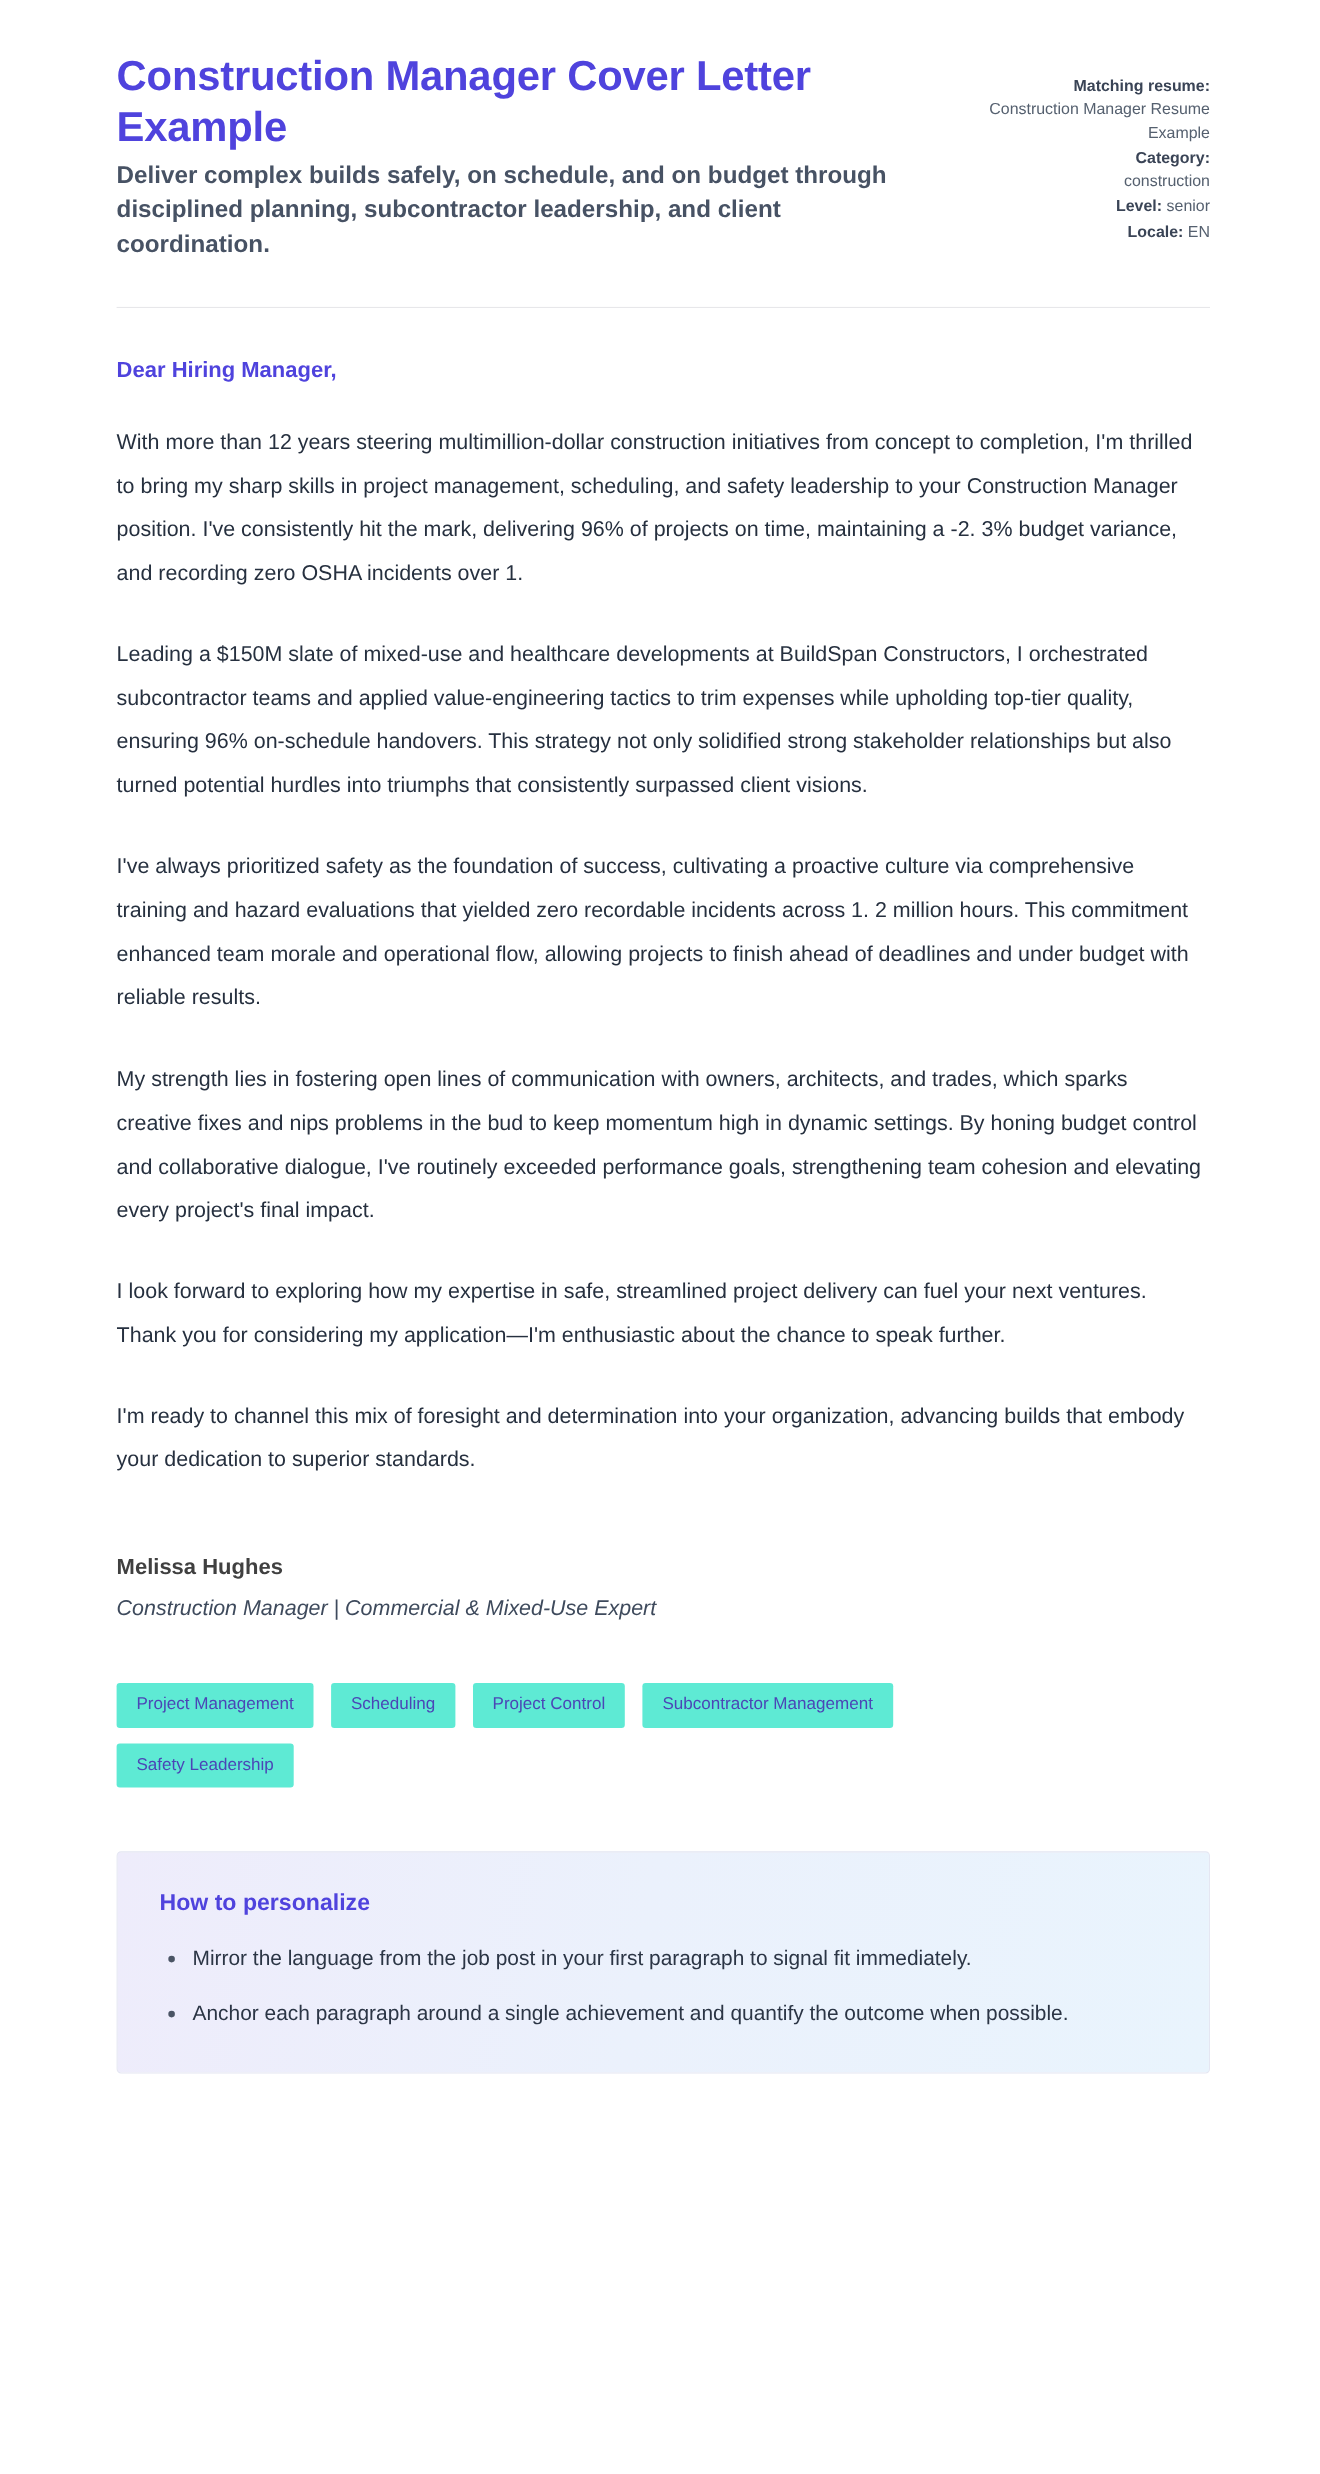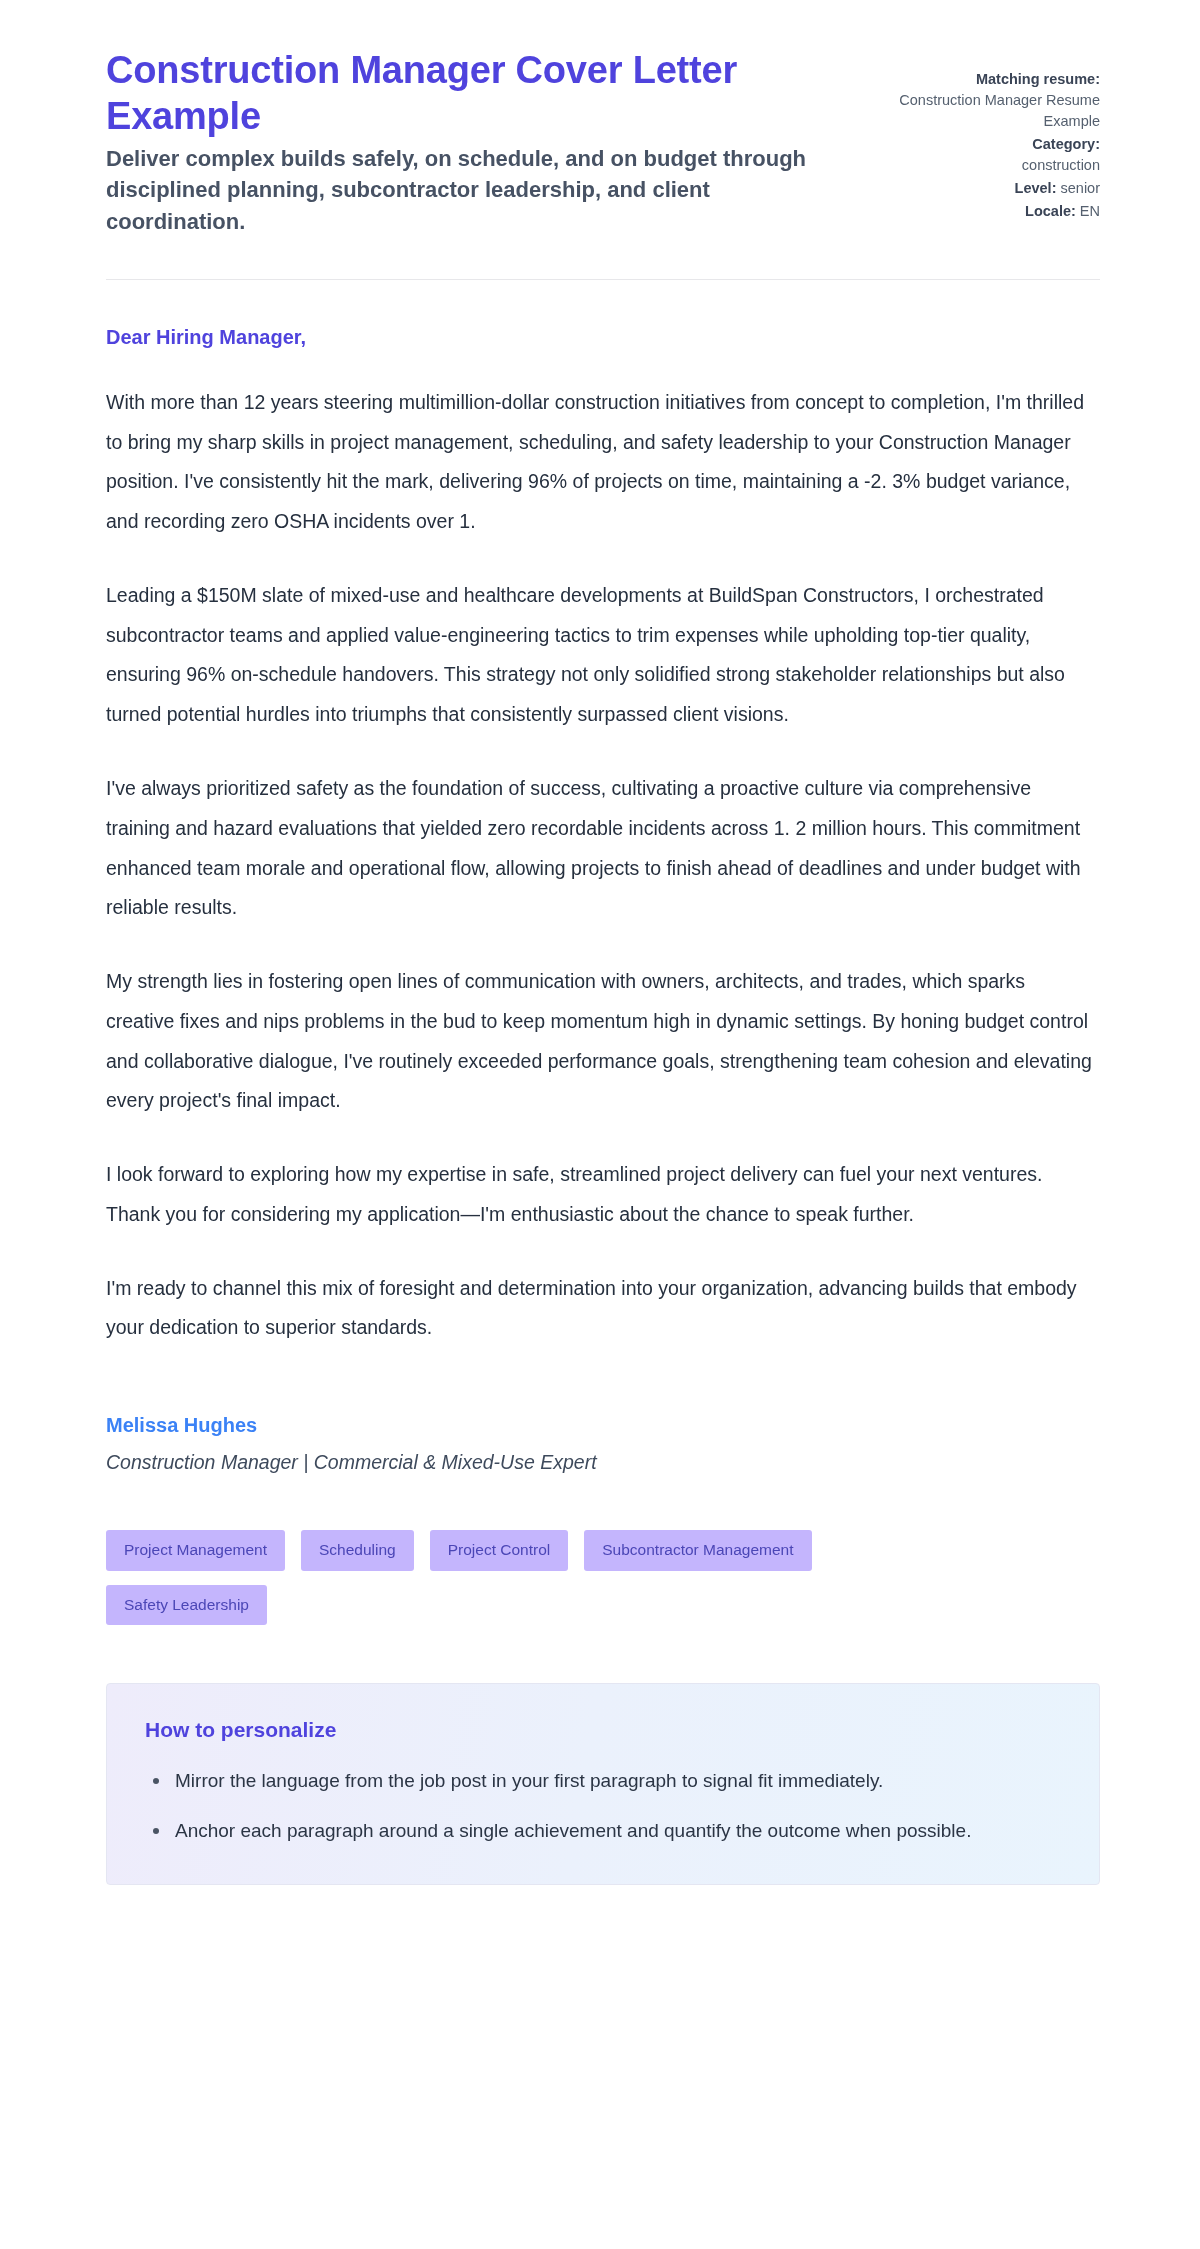--- a/index.html
+++ b/index.html
@@ -85,40 +85,40 @@
     margin: 0 0 34px 0;
     max-width: 990px;
   }
   .para:last-child { margin-bottom: 0; }
 
   
   .signature { margin-top: 66px; }
   .sign-name {
     font-size: 20px;
     font-weight: bold;
-    color: #3b82f6;
+    color: #404040;
     margin: 0 0 14px 0;
   }
   .sign-role {
     font-size: 19.5px;
     color: #3e4a5c;
     margin: 0;
     font-style: italic;
   }
 
   
   .tags {
     margin-top: 56px;
     display: flex;
     flex-wrap: wrap;
     gap: 14px 16px;
     max-width: 820px;
   }
   .tag {
-    background: #c4b5fd;
+    background: #5eead4;
     color: #4b46b6;
     font-size: 15.5px;
     line-height: 1;
     padding: 12px 18px 13px 18px;
     border-radius: 3px;
     white-space: nowrap;
   }
 
   
   .tip-panel {

